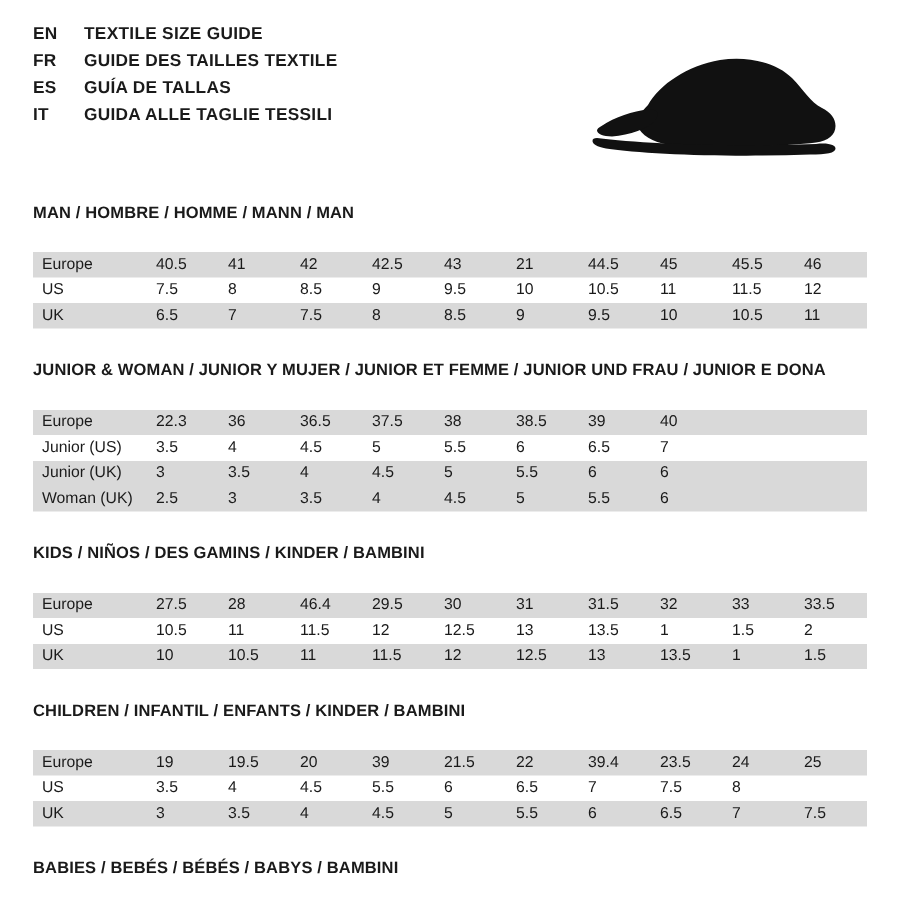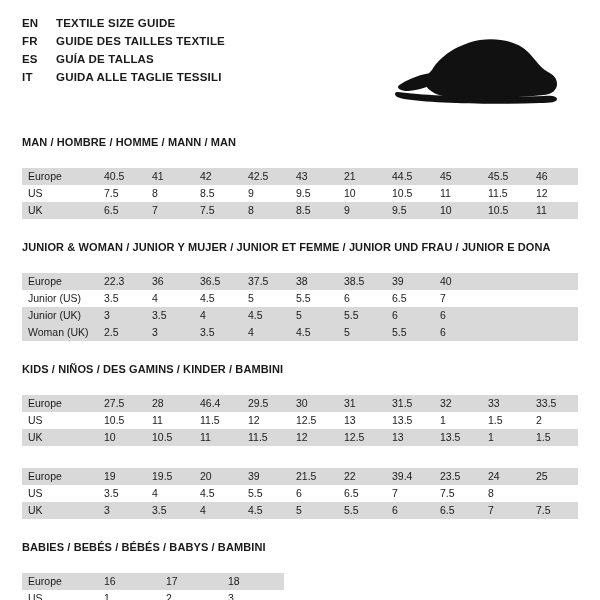--- a/index.html
+++ b/index.html
@@ -284,20 +284,21 @@
               <td>12.5</td>
               <td>13</td>
               <td>13.5</td>
               <td>1</td>
               <td>1.5</td>
             </tr>
           </tbody>
         </table>
       </div>
       <div class="section">
+        <div class="section-title">CHILDREN / INFANTIL / ENFANTS / KINDER / BAMBINI</div>
         <table>
           <tbody>
             <tr class="shaded">
               <td class="label">Europe</td>
               <td>19</td>
               <td>19.5</td>
               <td>20</td>
               <td>39</td>
               <td>21.5</td>
               <td>22</td>

